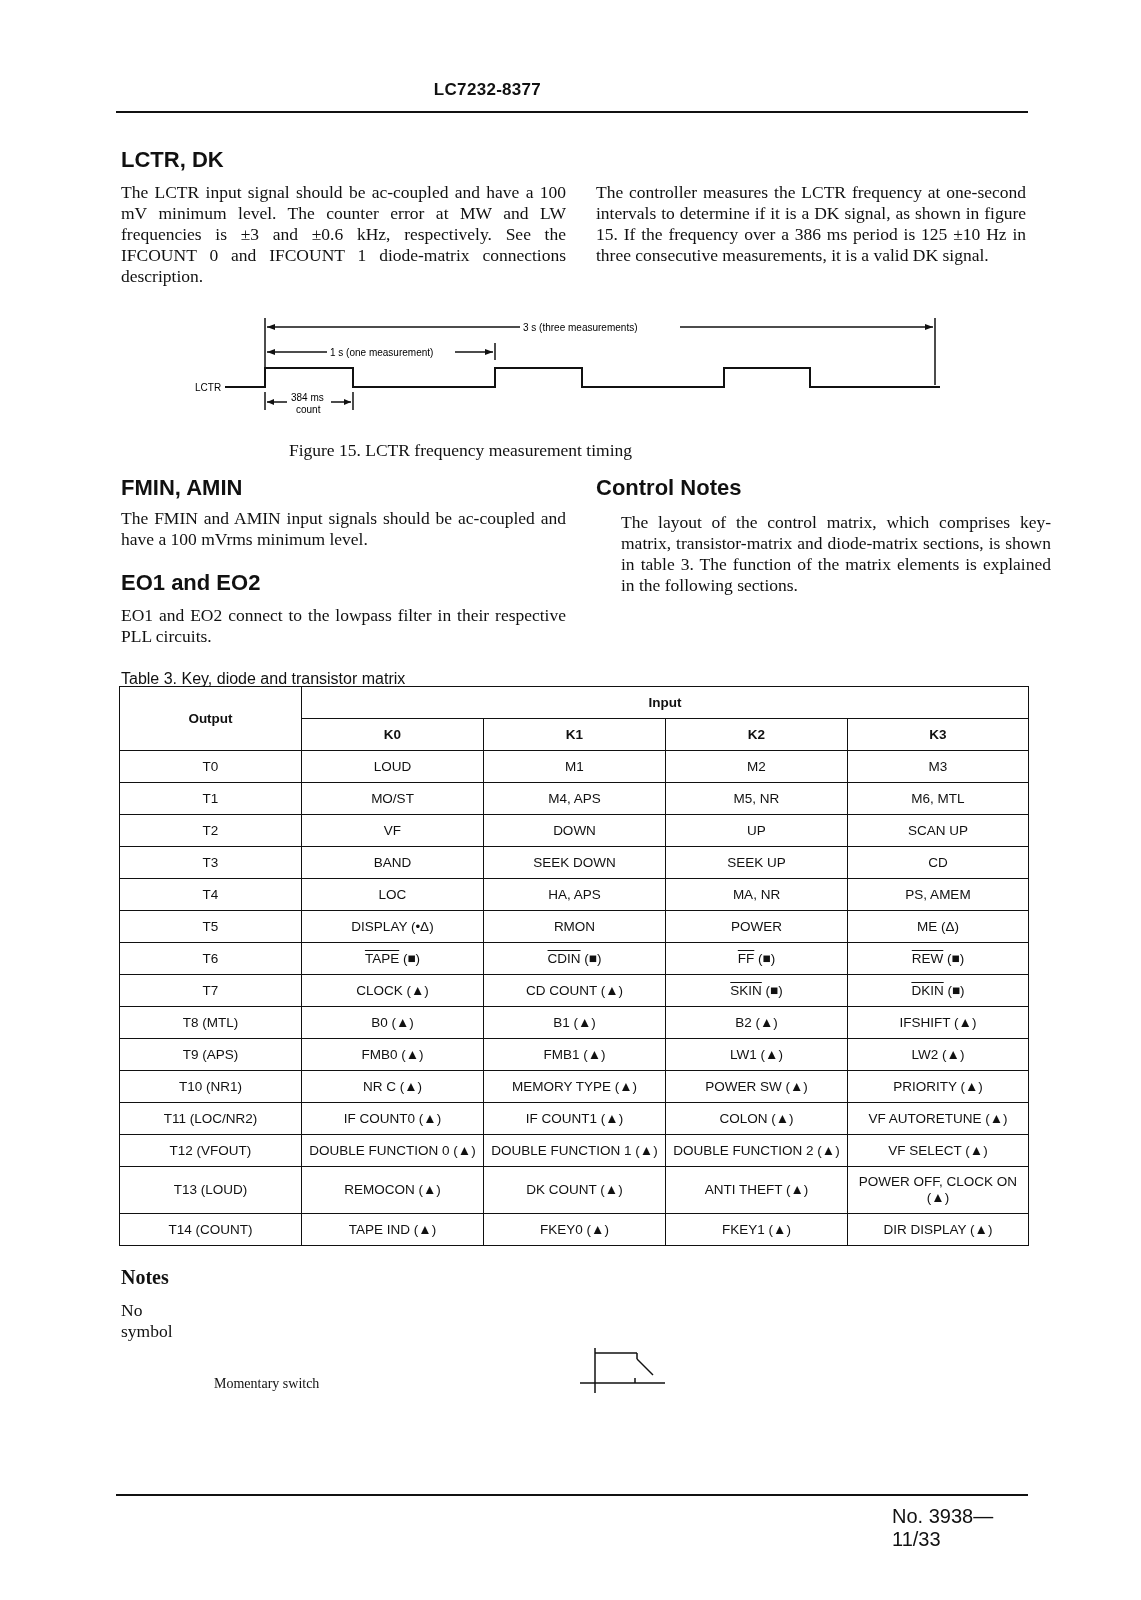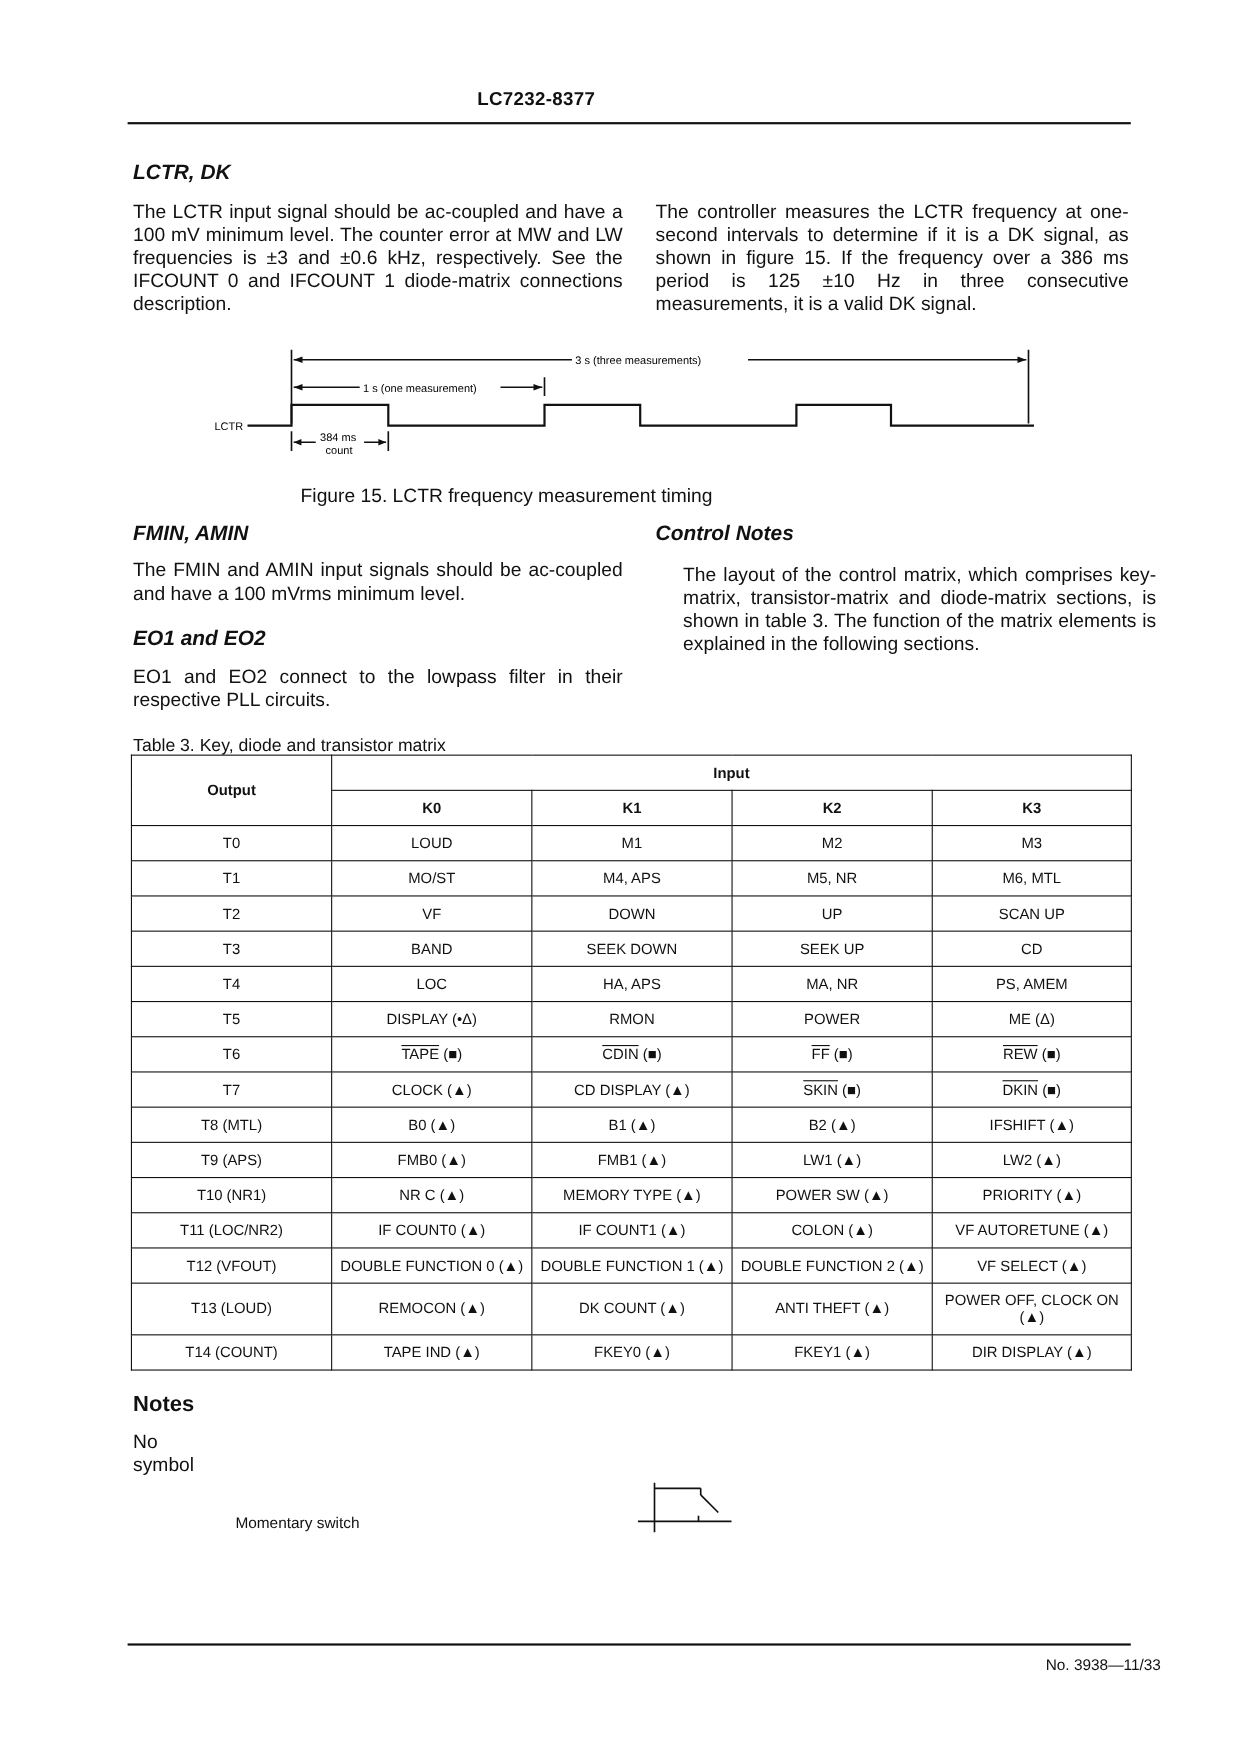--- a/index.html
+++ b/index.html
@@ -1,24 +1,24 @@
 <!DOCTYPE html>
 <html><head>
 <meta charset="utf-8">
 <style>
   html, body { margin: 0; padding: 0; background: #ffffff; }
   body { width: 1141px; height: 1600px; position: relative; color: #111; overflow: hidden; }
-  .serif { font-family: Liberation Sans, sans-serif; }
+  .serif { font-family: Liberation Serif, serif; }
   .sans { font-family: "Liberation Sans", "DejaVu Sans", sans-serif; }
   .abs { position: absolute; }
 
   #doc-id { left: 0; width: 975px; top: 80px; text-align: center; font-size: 17px; font-weight: bold; letter-spacing: 0.3px; }
   #header-rule { left: 116px; width: 912px; top: 111px; height: 2px; background: #111; }
 
-  h2 { margin: 0; font-size: 19px; font-weight: bold; font-style: italic; }
+  h2 { margin: 0; font-size: 22px; font-weight: bold; }
   .para { font-size: 17.5px; line-height: 21px; text-align: justify; margin: 0; }
 
   #sec-lctr-title { left: 121px; top: 147px; }
   #sec-lctr-body { left: 121px; top: 182px; width: 445px; }
   #sec-lctr-body2 { left: 596px; top: 182px; width: 430px; }
 
   #fig15 { left: 195px; top: 310px; width: 760px; height: 120px; }
   #fig15-caption { left: 0; width: 921px; top: 440px; text-align: center; font-size: 17.5px; }
 
   #sec-fmin-title { left: 121px; top: 475px; }
@@ -35,21 +35,21 @@
   #matrix-table th { font-weight: bold; }
   #matrix-table tr.tall td { height: 46px; line-height: 16px; }
   .ovl { text-decoration: overline; }
 
   #notes-title { left: 121px; top: 1266px; font-size: 20px; font-weight: bold; }
   #note-sym { left: 121px; top: 1300px; width: 70px; font-size: 17.5px; line-height: 21px; }
   #note-desc { left: 214px; top: 1376px; font-size: 14px; }
   #switch-icon { left: 580px; top: 1345px; width: 90px; height: 50px; }
 
   #footer-rule { left: 116px; width: 912px; top: 1494px; height: 1.5px; background: #111; }
-  #page-no { left: 933px; width: 140px; top: 1505px; text-align: center; font-size: 14px; }
+  #page-no { left: 892px; width: 140px; top: 1505px; text-align: left; font-size: 20px; }
 </style>
 </head>
 <body>
 
 <div id="doc-id" class="abs sans">LC7232-8377</div>
 <div id="header-rule" class="abs"></div>
 
 <h2 id="sec-lctr-title" class="abs sans">LCTR, DK</h2>
 <p id="sec-lctr-body" class="abs serif para">The LCTR input signal should be ac-coupled and have a 100 mV minimum level. The counter error at MW and LW frequencies is ±3 and ±0.6 kHz, respectively. See the IFCOUNT 0 and IFCOUNT 1 diode-matrix connections description.</p>
 <p id="sec-lctr-body2" class="abs serif para">The controller measures the LCTR frequency at one-second intervals to determine if it is a DK signal, as shown in figure 15. If the frequency over a 386 ms period is 125 ±10 Hz in three consecutive measurements, it is a valid DK signal.</p>
@@ -165,21 +165,21 @@
       <tr>
         <td>T6</td>
         <td><span class="ovl">TAPE</span> (■)</td>
         <td><span class="ovl">CDIN</span> (■)</td>
         <td><span class="ovl">FF</span> (■)</td>
         <td><span class="ovl">REW</span> (■)</td>
       </tr>
       <tr>
         <td>T7</td>
         <td>CLOCK (▲)</td>
-        <td>CD DISPLAY (▲)</td>
+        <td>CD COUNT (▲)</td>
         <td><span class="ovl">SKIN</span> (■)</td>
         <td><span class="ovl">DKIN</span> (■)</td>
       </tr>
       <tr>
         <td>T8 (MTL)</td>
         <td>B0 (▲)</td>
         <td>B1 (▲)</td>
         <td>B2 (▲)</td>
         <td>IFSHIFT (▲)</td>
       </tr>

